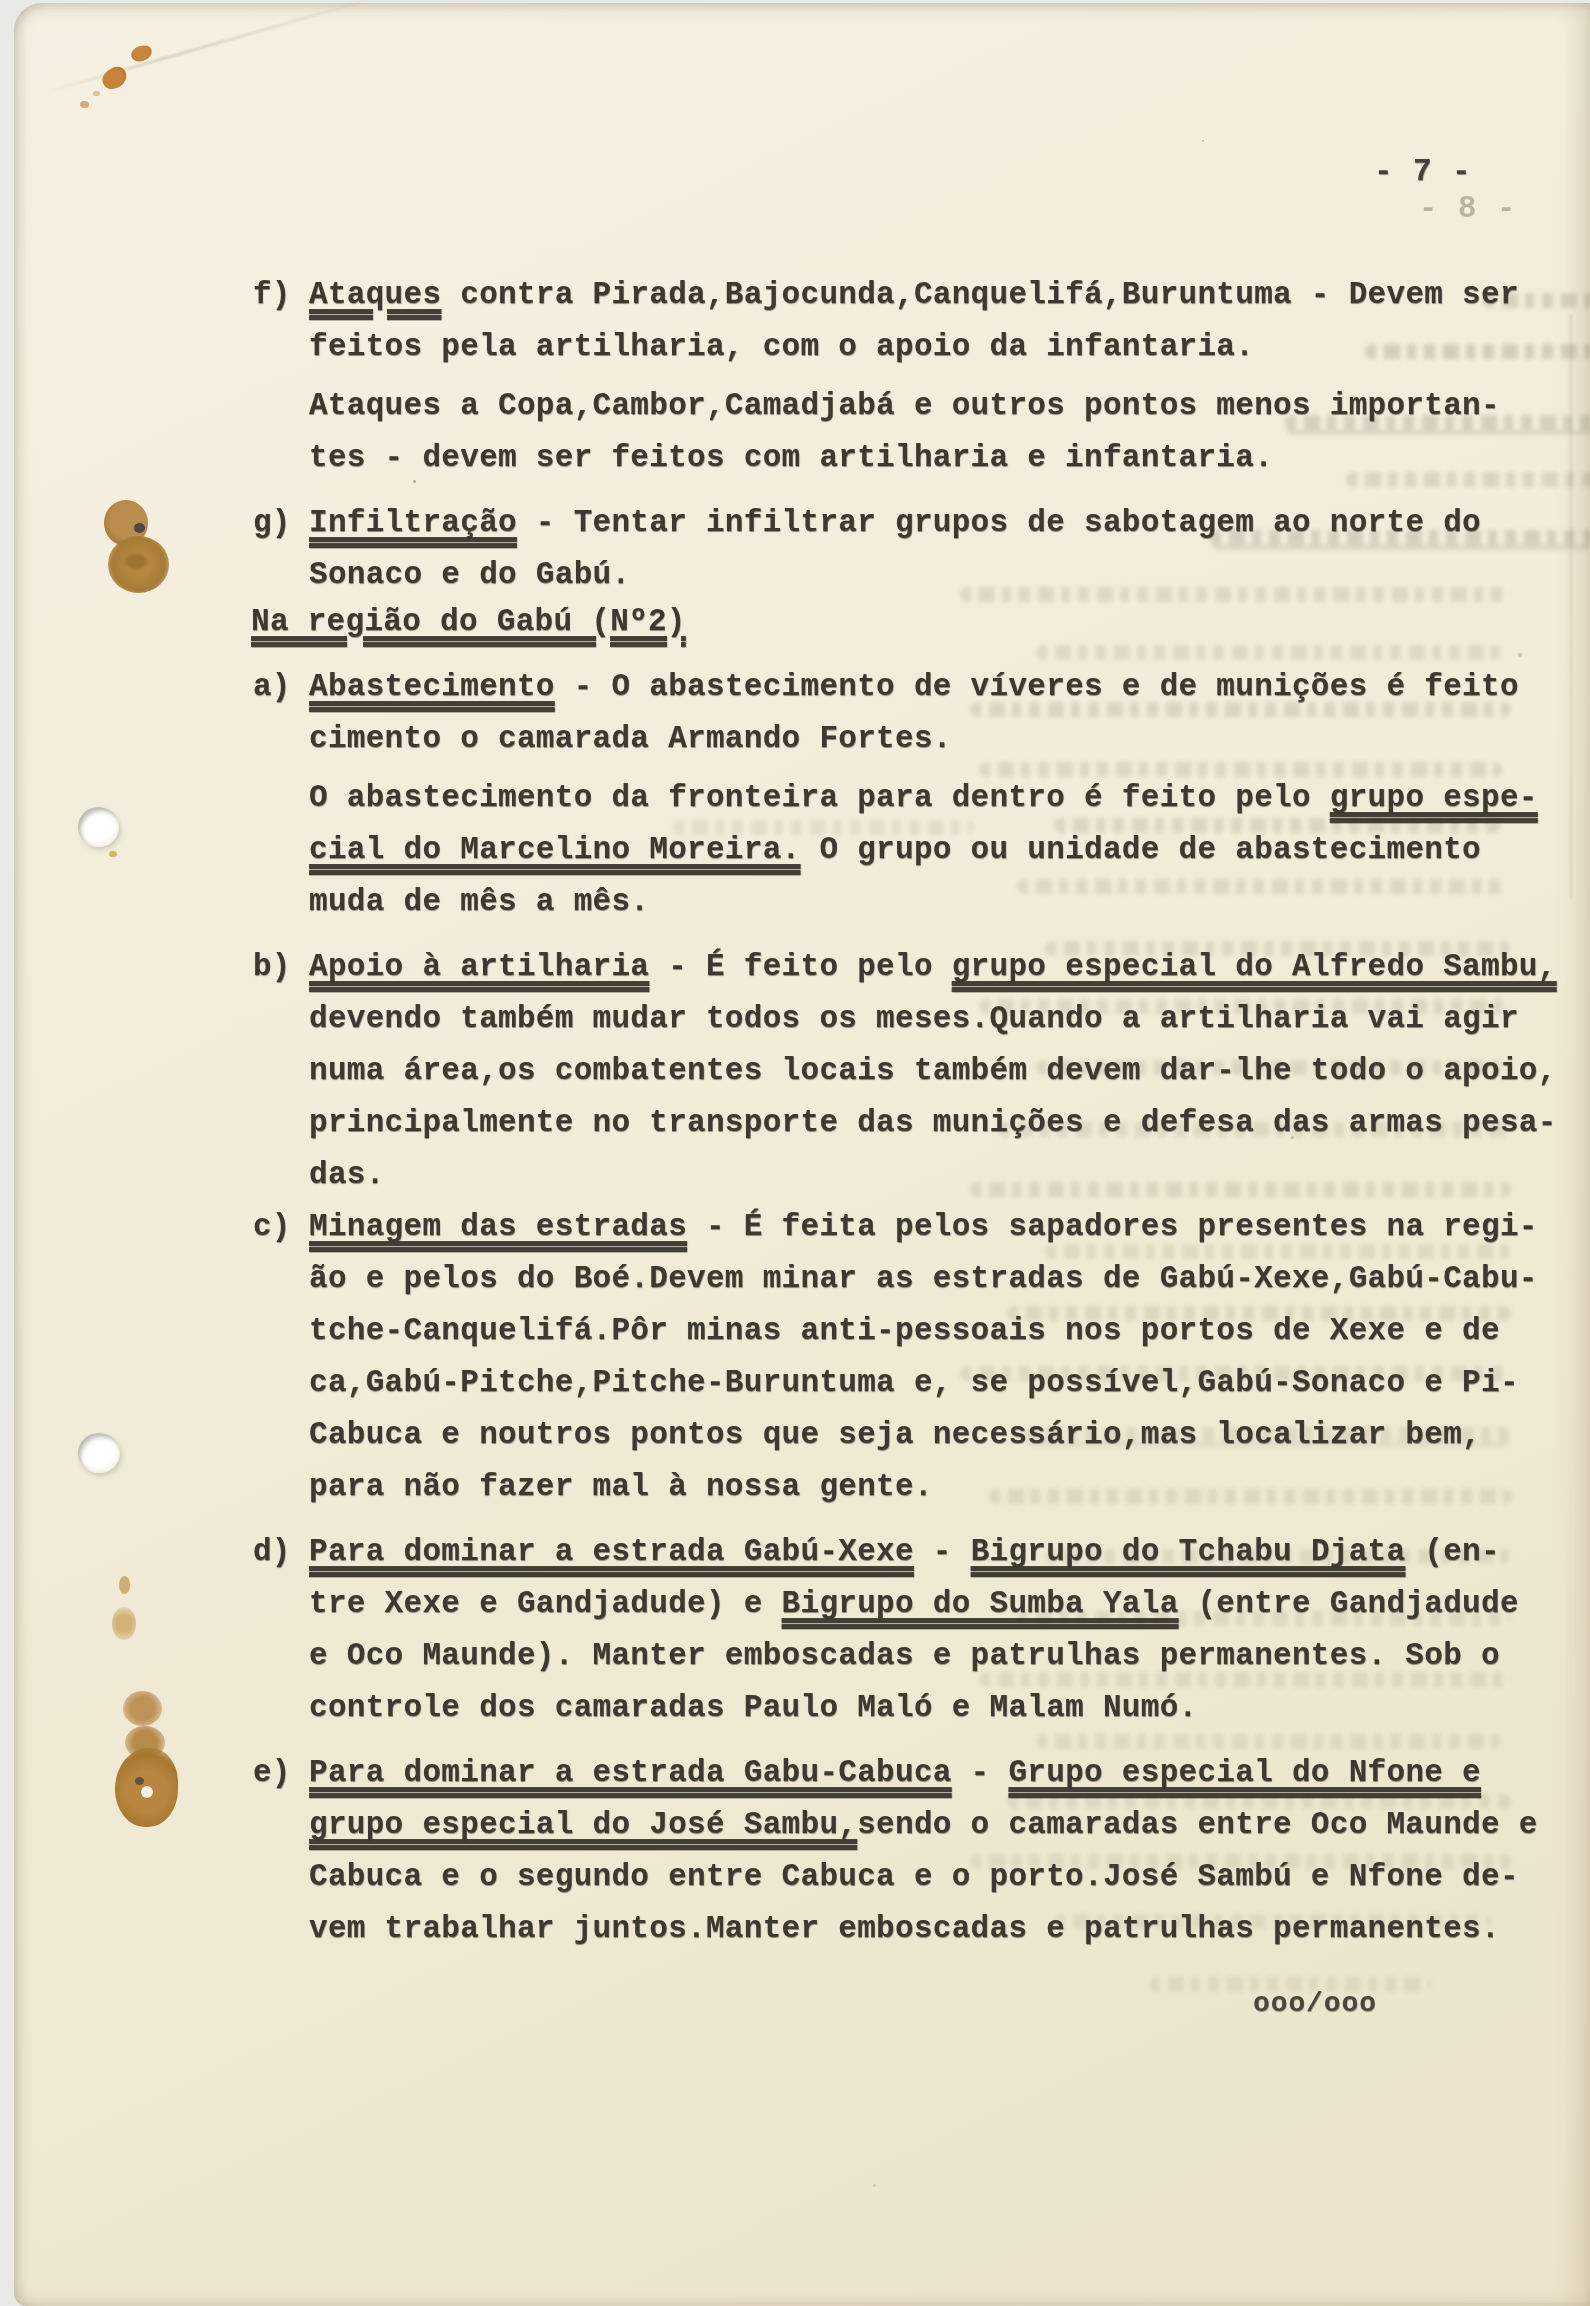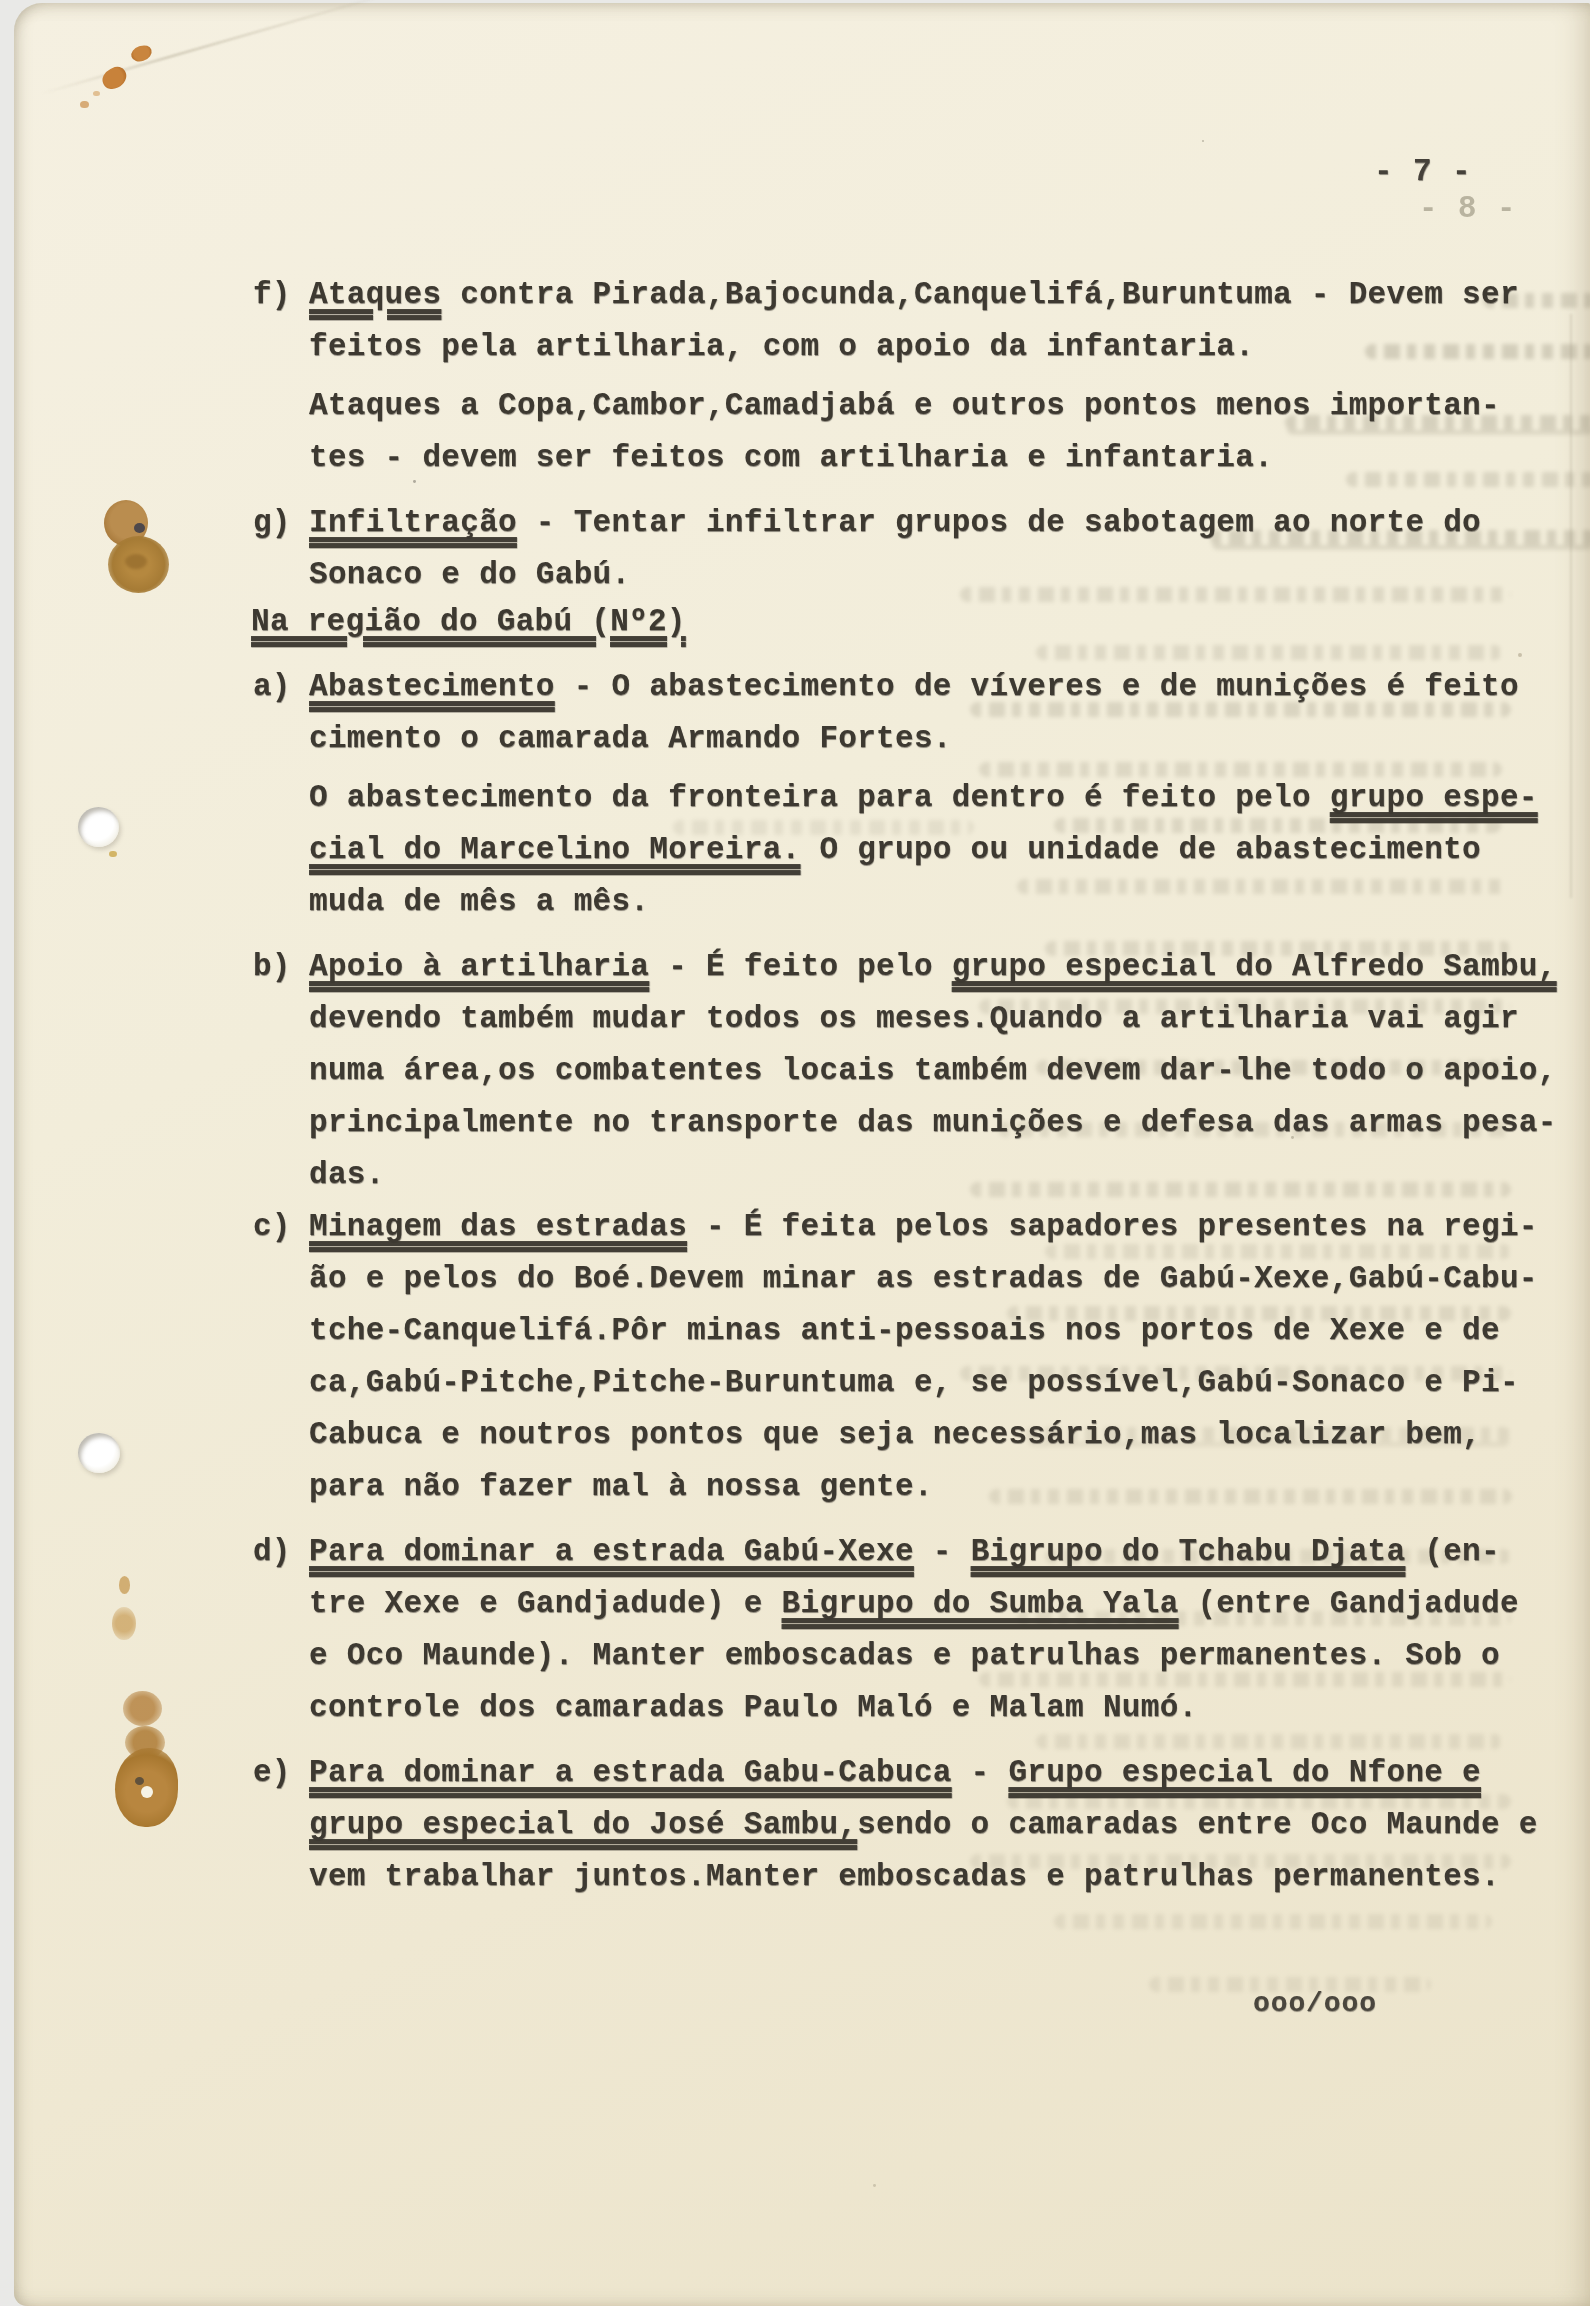--- a/index.html
+++ b/index.html
@@ -204,20 +204,21 @@
           <span class="marker">d)</span>
           <div class="line"><span class="u">Para dominar a estrada Gabú-Xexe</span><span> - </span><span class="u">Bigrupo do Tchabu Djata</span><span> (en-</span></div>
           <div class="line"><span>tre Xexe e Gandjadude) e </span><span class="u">Bigrupo do Sumba Yala</span><span> (entre Gandjadude</span></div>
           <div class="line"><span>e Oco Maunde). Manter emboscadas e patrulhas permanentes. Sob o</span></div>
           <div class="line"><span>controle dos camaradas Paulo Maló e Malam Numó.</span></div>
         </div>
         <div class="block item">
           <span class="marker">e)</span>
           <div class="line"><span class="u">Para dominar a estrada Gabu-Cabuca</span><span> - </span><span class="u">Grupo especial do Nfone e</span></div>
           <div class="line"><span class="u">grupo especial do José Sambu,</span><span>sendo o camaradas entre Oco Maunde e</span></div>
+          <div class="line"><span>Cabuca e o segundo entre Cabuca e o porto.José Sambú e Nfone de-</span></div>
           <div class="line"><span>vem trabalhar juntos.Manter emboscadas e patrulhas permanentes.</span></div>
         </div>
       </div>
 
     <div class="contmark">ooo/ooo</div>
   </div>
 </div>
 
 
 </body></html>

